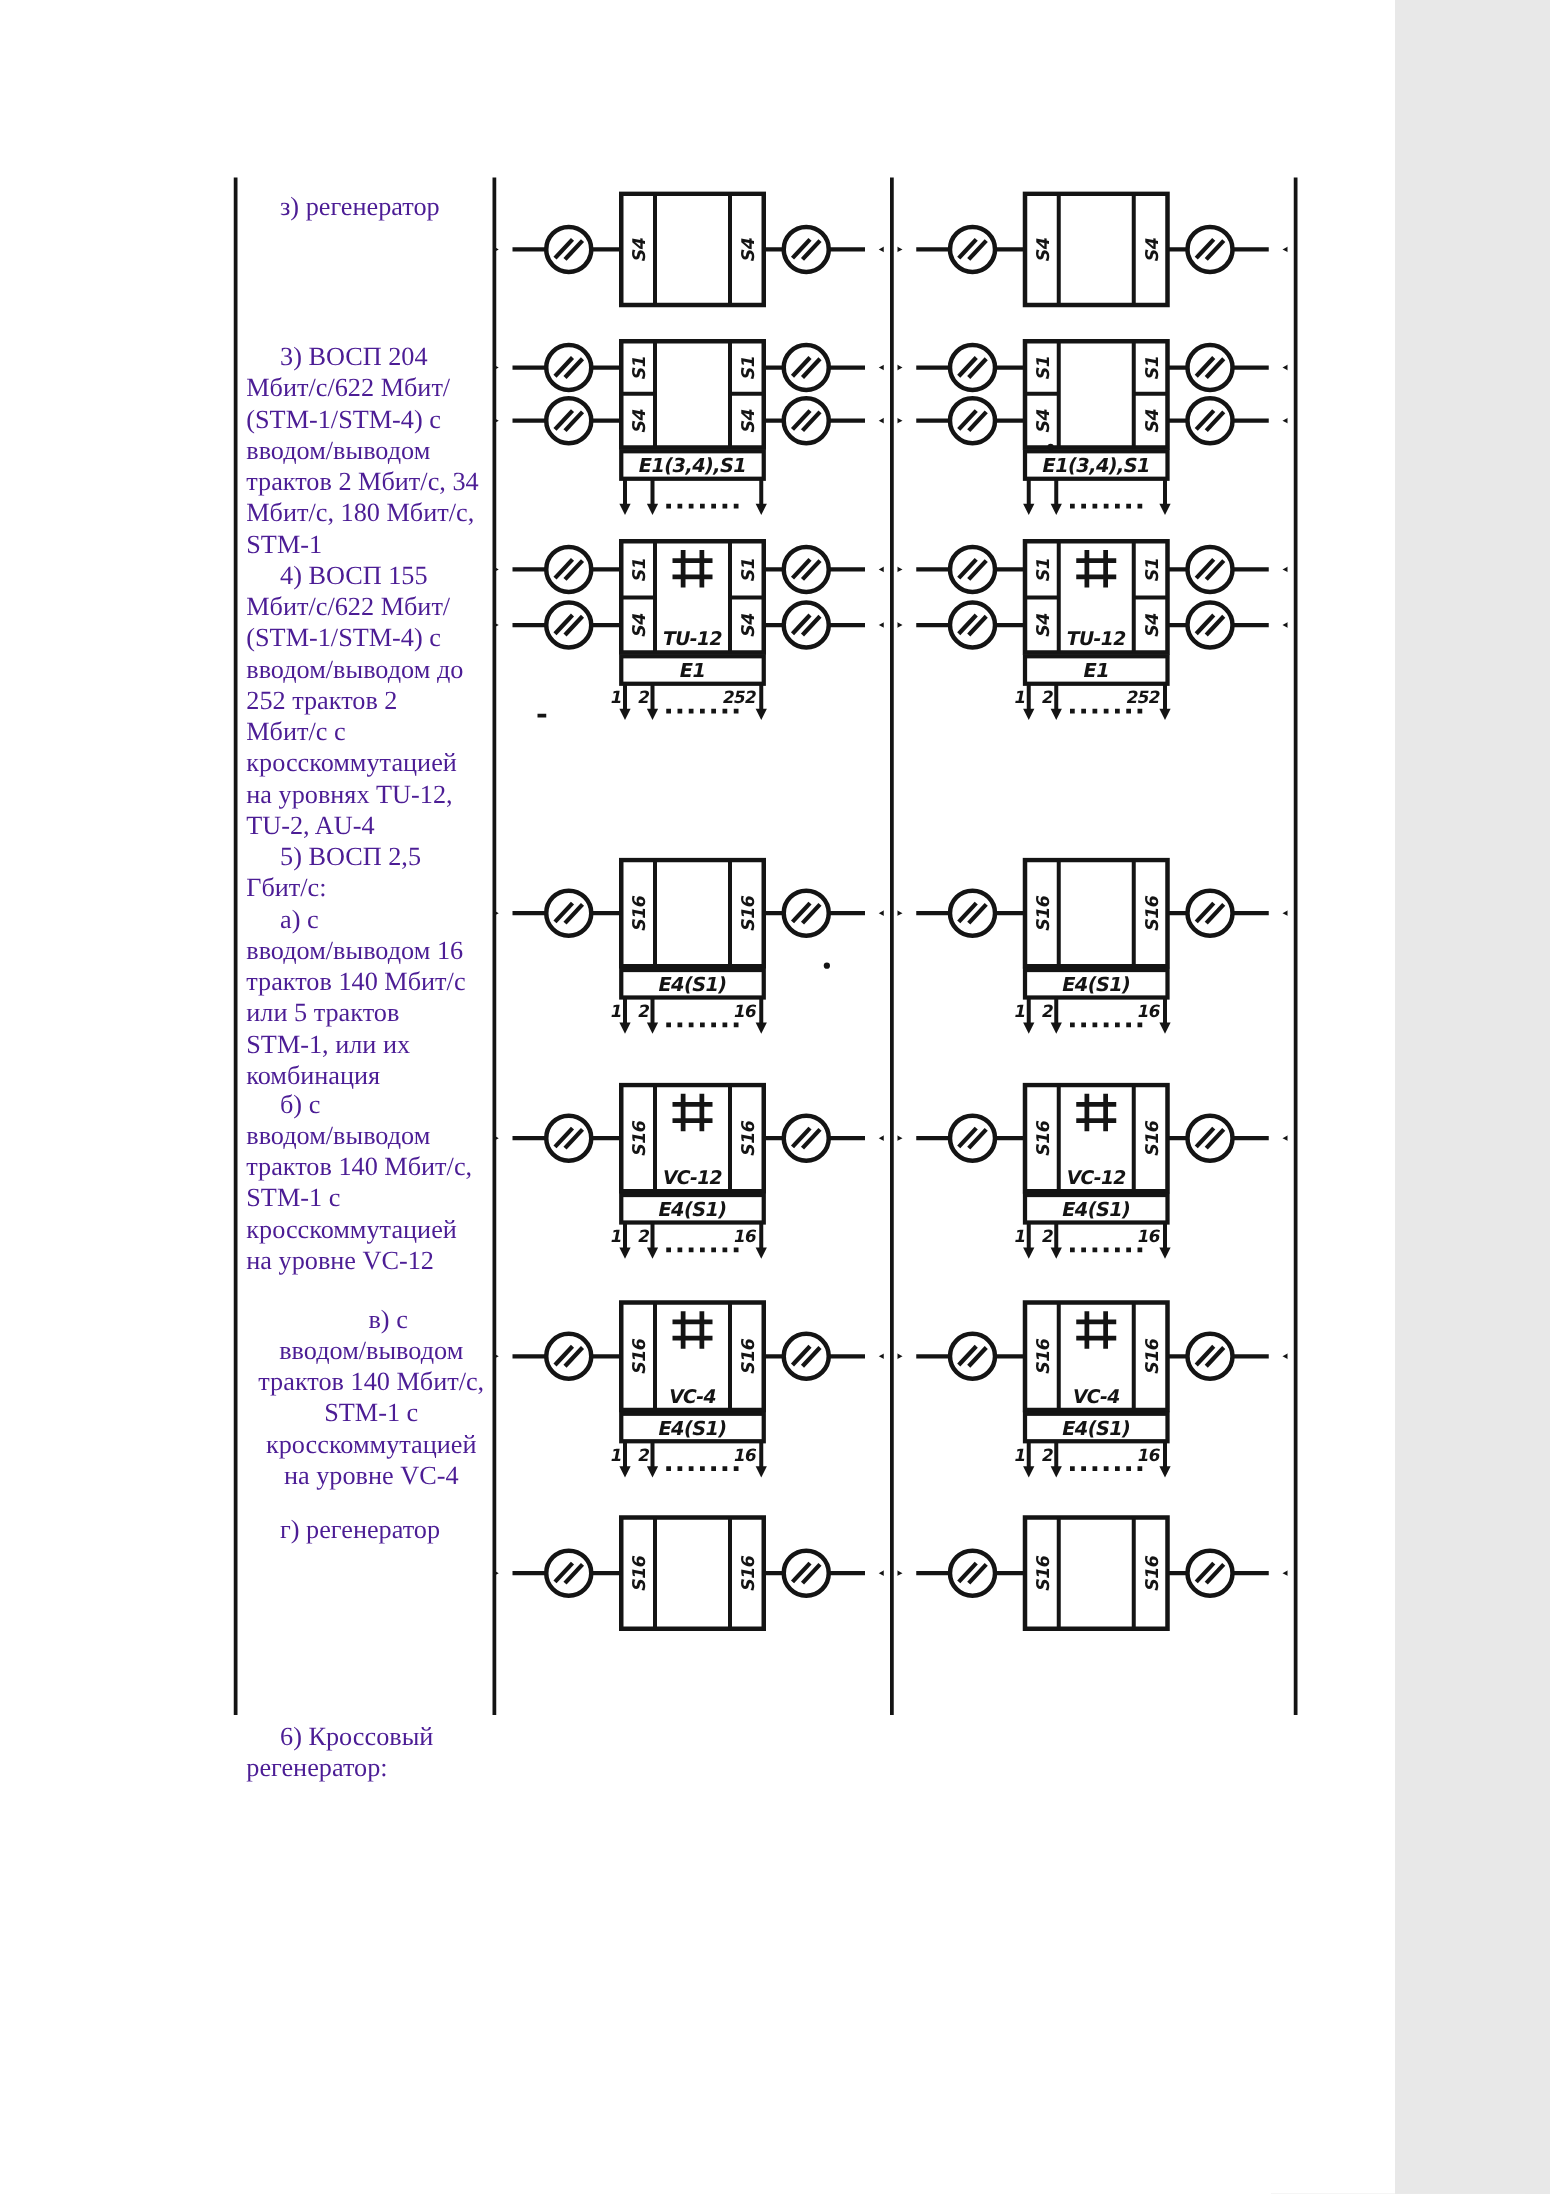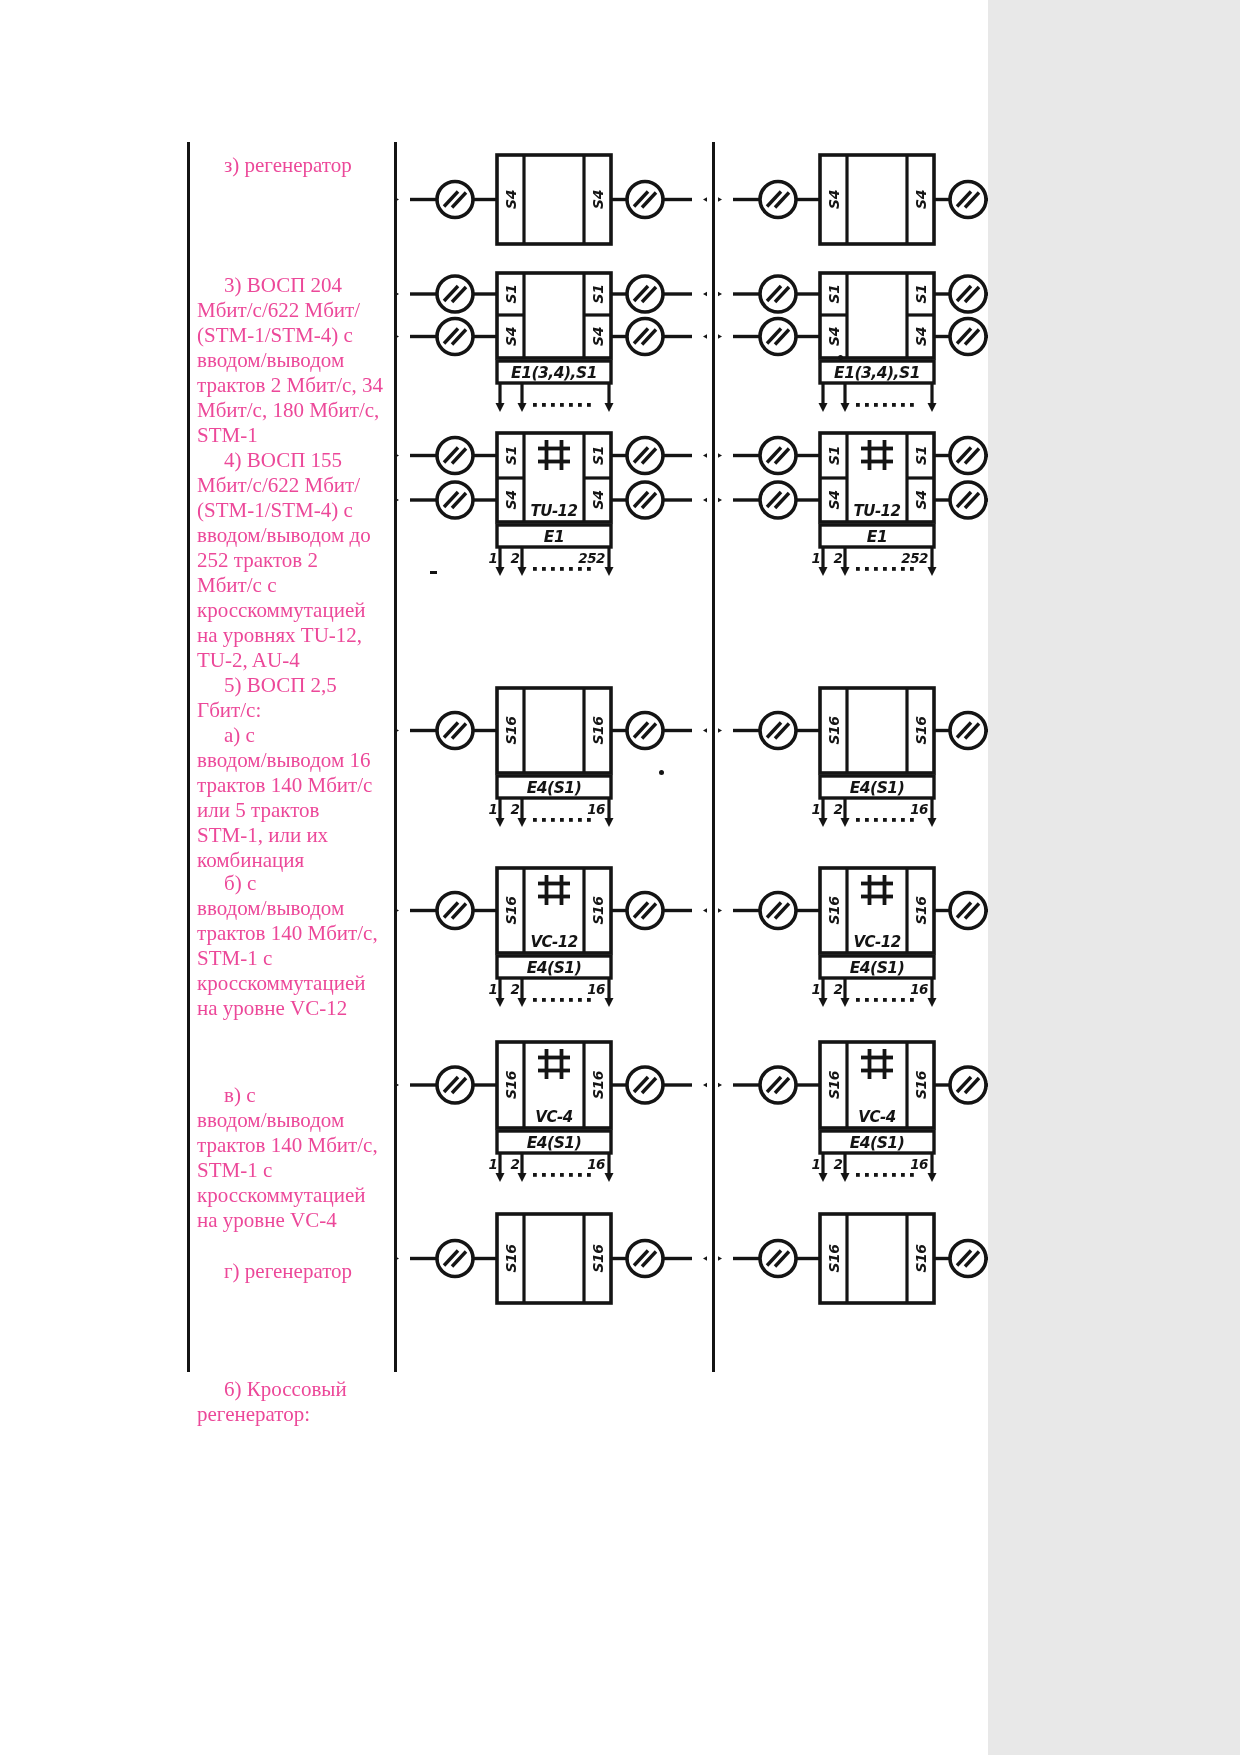--- a/index.html
+++ b/index.html
@@ -1,18 +1,18 @@
 <!DOCTYPE html>
 <html><head>
 <meta charset="utf-8">
 <style>
   html,body{margin:0;padding:0;background:#e8e8e8;}
   .page{
-    position:relative; width:988px; height:1755px; background:#ffffff;
-    font-family:"Liberation Serif", serif; color:#ec4899; overflow:hidden;
+    position:relative; width:1116px; height:1755px; background:#ffffff;
+    font-family:"Liberation Serif", serif; color:#4c1d95; overflow:hidden;
   }
   .vrule{position:absolute; width:3px; background:#141414;}
   .text-column{position:absolute; left:0; top:0;}
   .tblock{position:absolute; left:197px; width:200px;}
   .tline{height:25px; font-size:21px; line-height:25px; white-space:nowrap;}
   .tline.indent{padding-left:27px;}
   .diagram{position:absolute;}
   .artifact{position:absolute; width:5px; height:5px; background:#141414; border-radius:50%;}
 </style>
 </head>
@@ -56,29 +56,29 @@
         <div class="tline">комбинация</div>
       </div>
       <div class="tblock" style="top: 871px;">
         <div class="tline indent">б) с</div>
         <div class="tline">вводом/выводом</div>
         <div class="tline">трактов 140 Мбит/с,</div>
         <div class="tline">STM-1 с</div>
         <div class="tline">кросскоммутацией</div>
         <div class="tline">на уровне VC-12</div>
       </div>
-      <div class="tblock" style="top: 1083px;">
+      <div class="tblock" style="top: 1043px; text-align: center;">
         <div class="tline indent">в) с</div>
         <div class="tline">вводом/выводом</div>
         <div class="tline">трактов 140 Мбит/с,</div>
         <div class="tline">STM-1 с</div>
         <div class="tline">кросскоммутацией</div>
         <div class="tline">на уровне VC-4</div>
       </div>
-      <div class="tblock" style="top: 1211px; margin-top: 48px;">
+      <div class="tblock" style="top: 1211px;">
         <div class="tline indent">г) регенератор</div>
       </div>
       <div class="tblock" style="top: 1377px;">
         <div class="tline indent">6) Кроссовый</div>
         <div class="tline">регенератор:</div>
       </div>
     </div>
   <div id="diagram-layer">
       <div class="diagram" style="left: 395px; top: 153px;"><svg width="312" height="95" viewBox="0 0 312 95">
           <polygon points="4,46.5 -8,40 -8,53" fill="#141414"></polygon>

